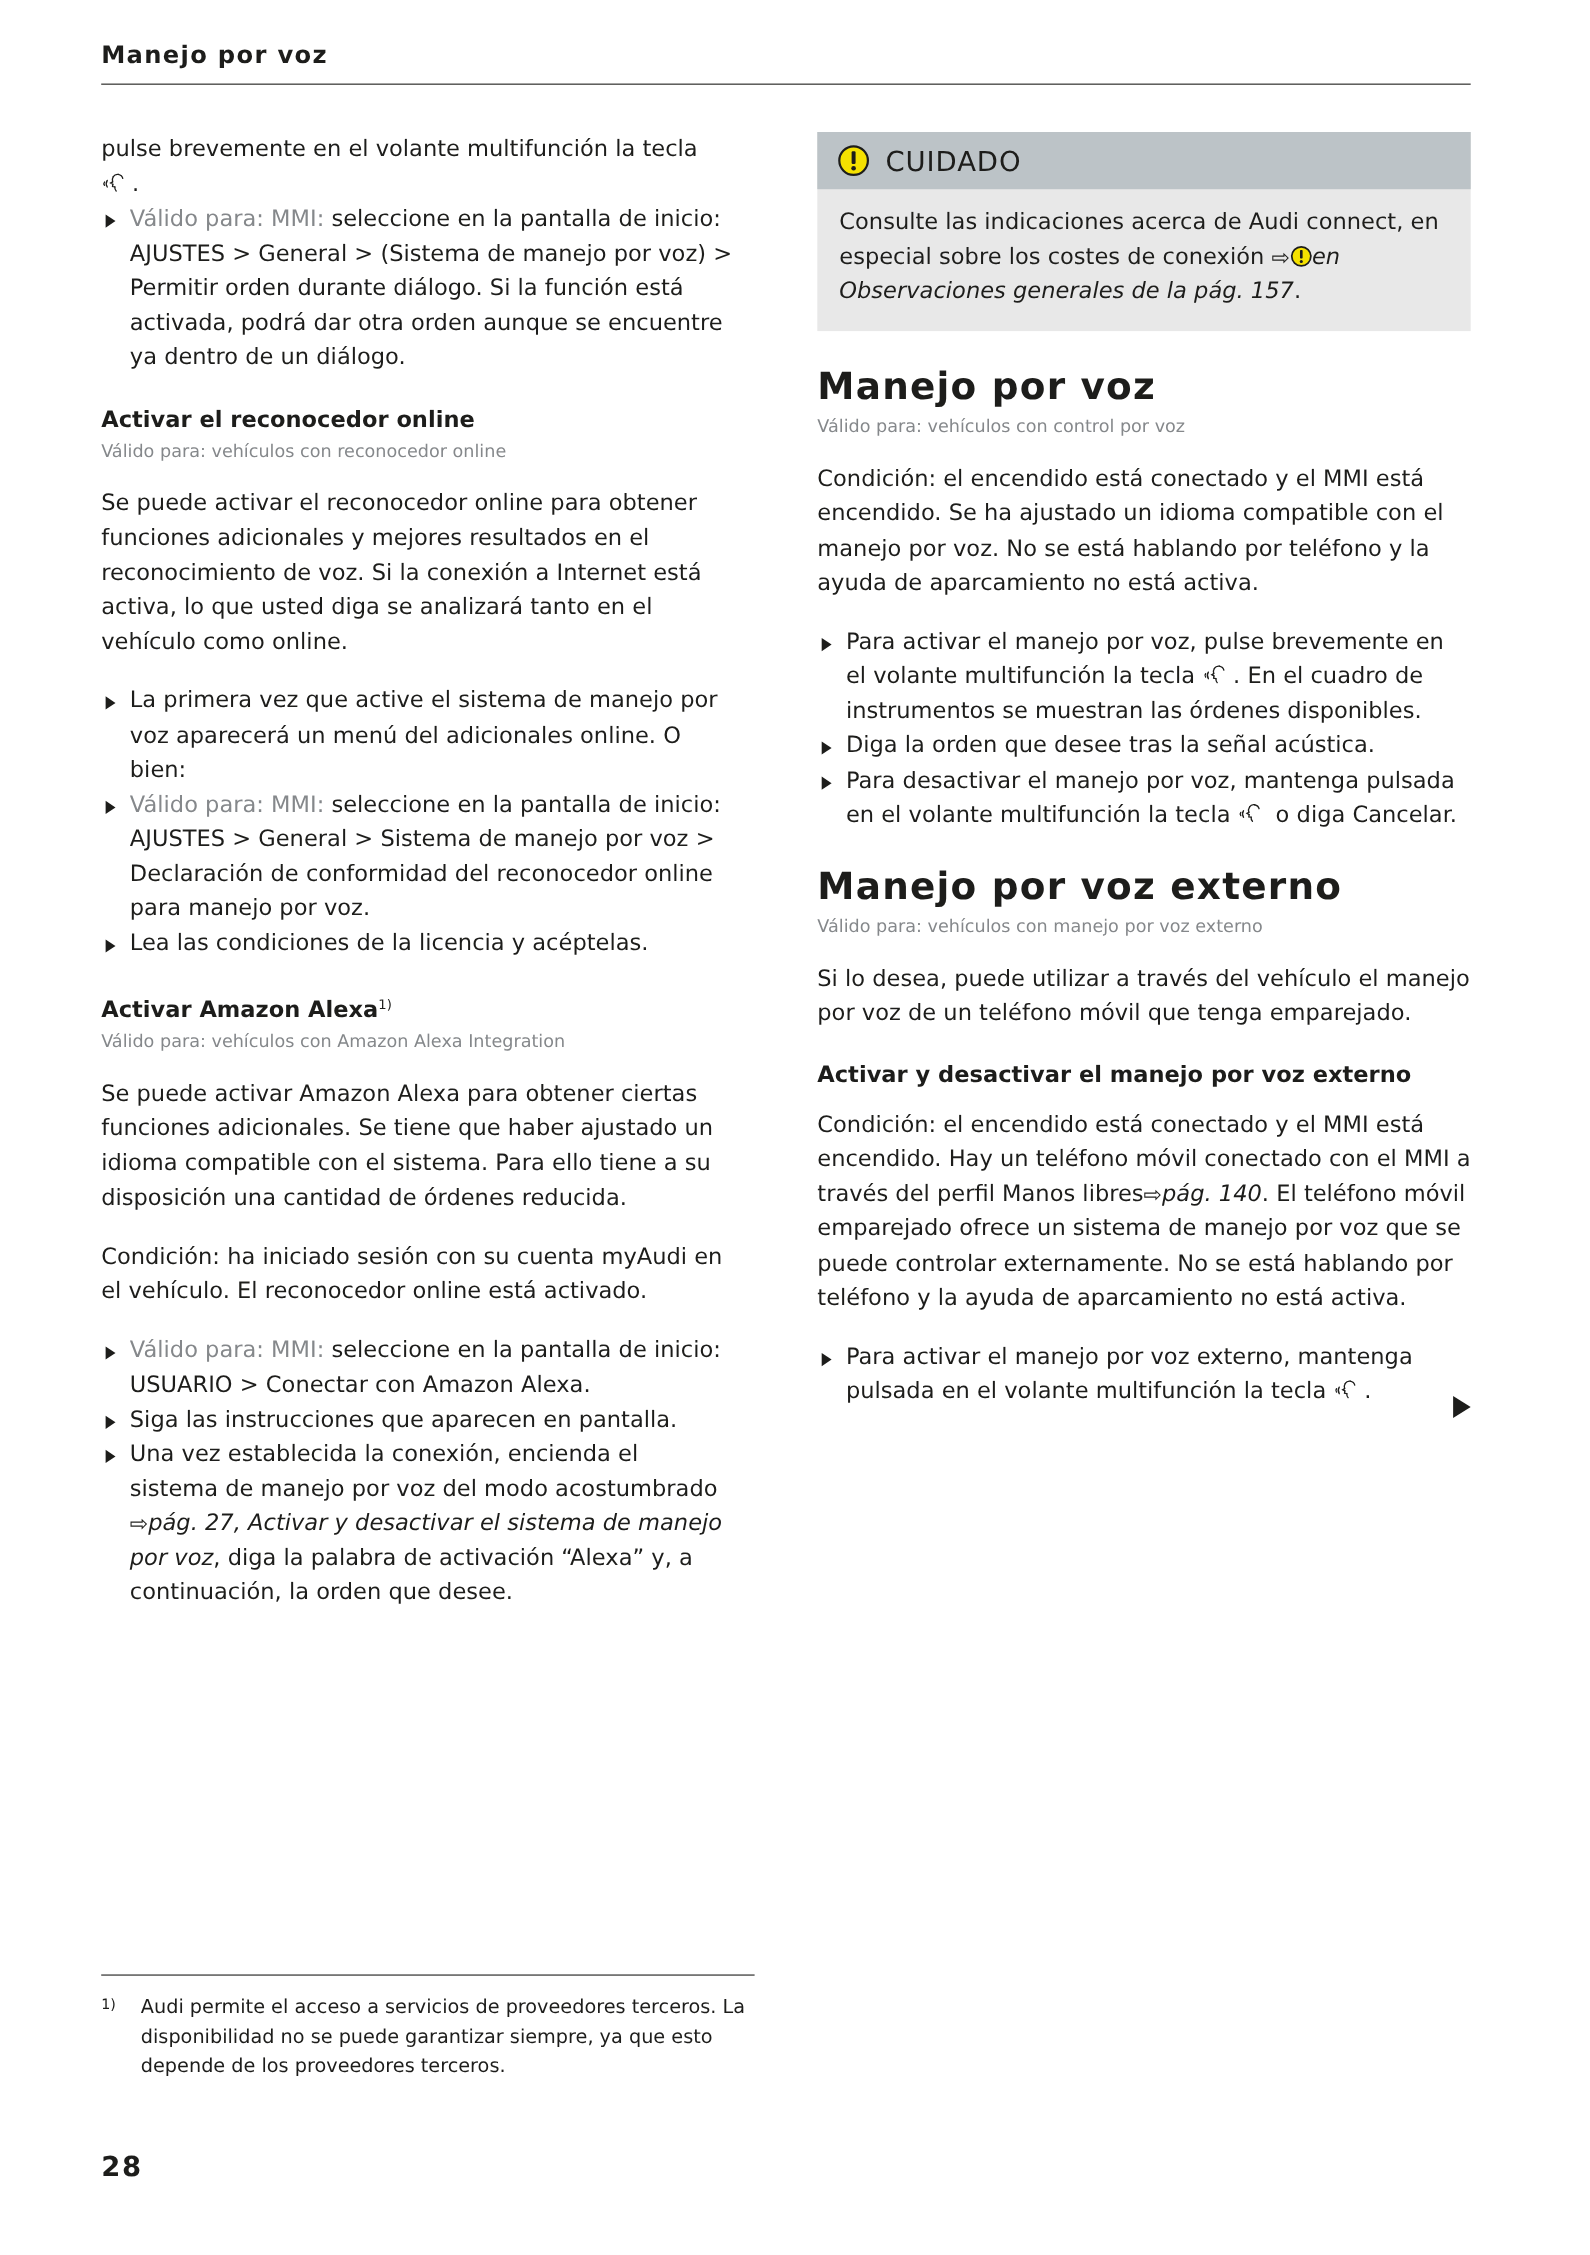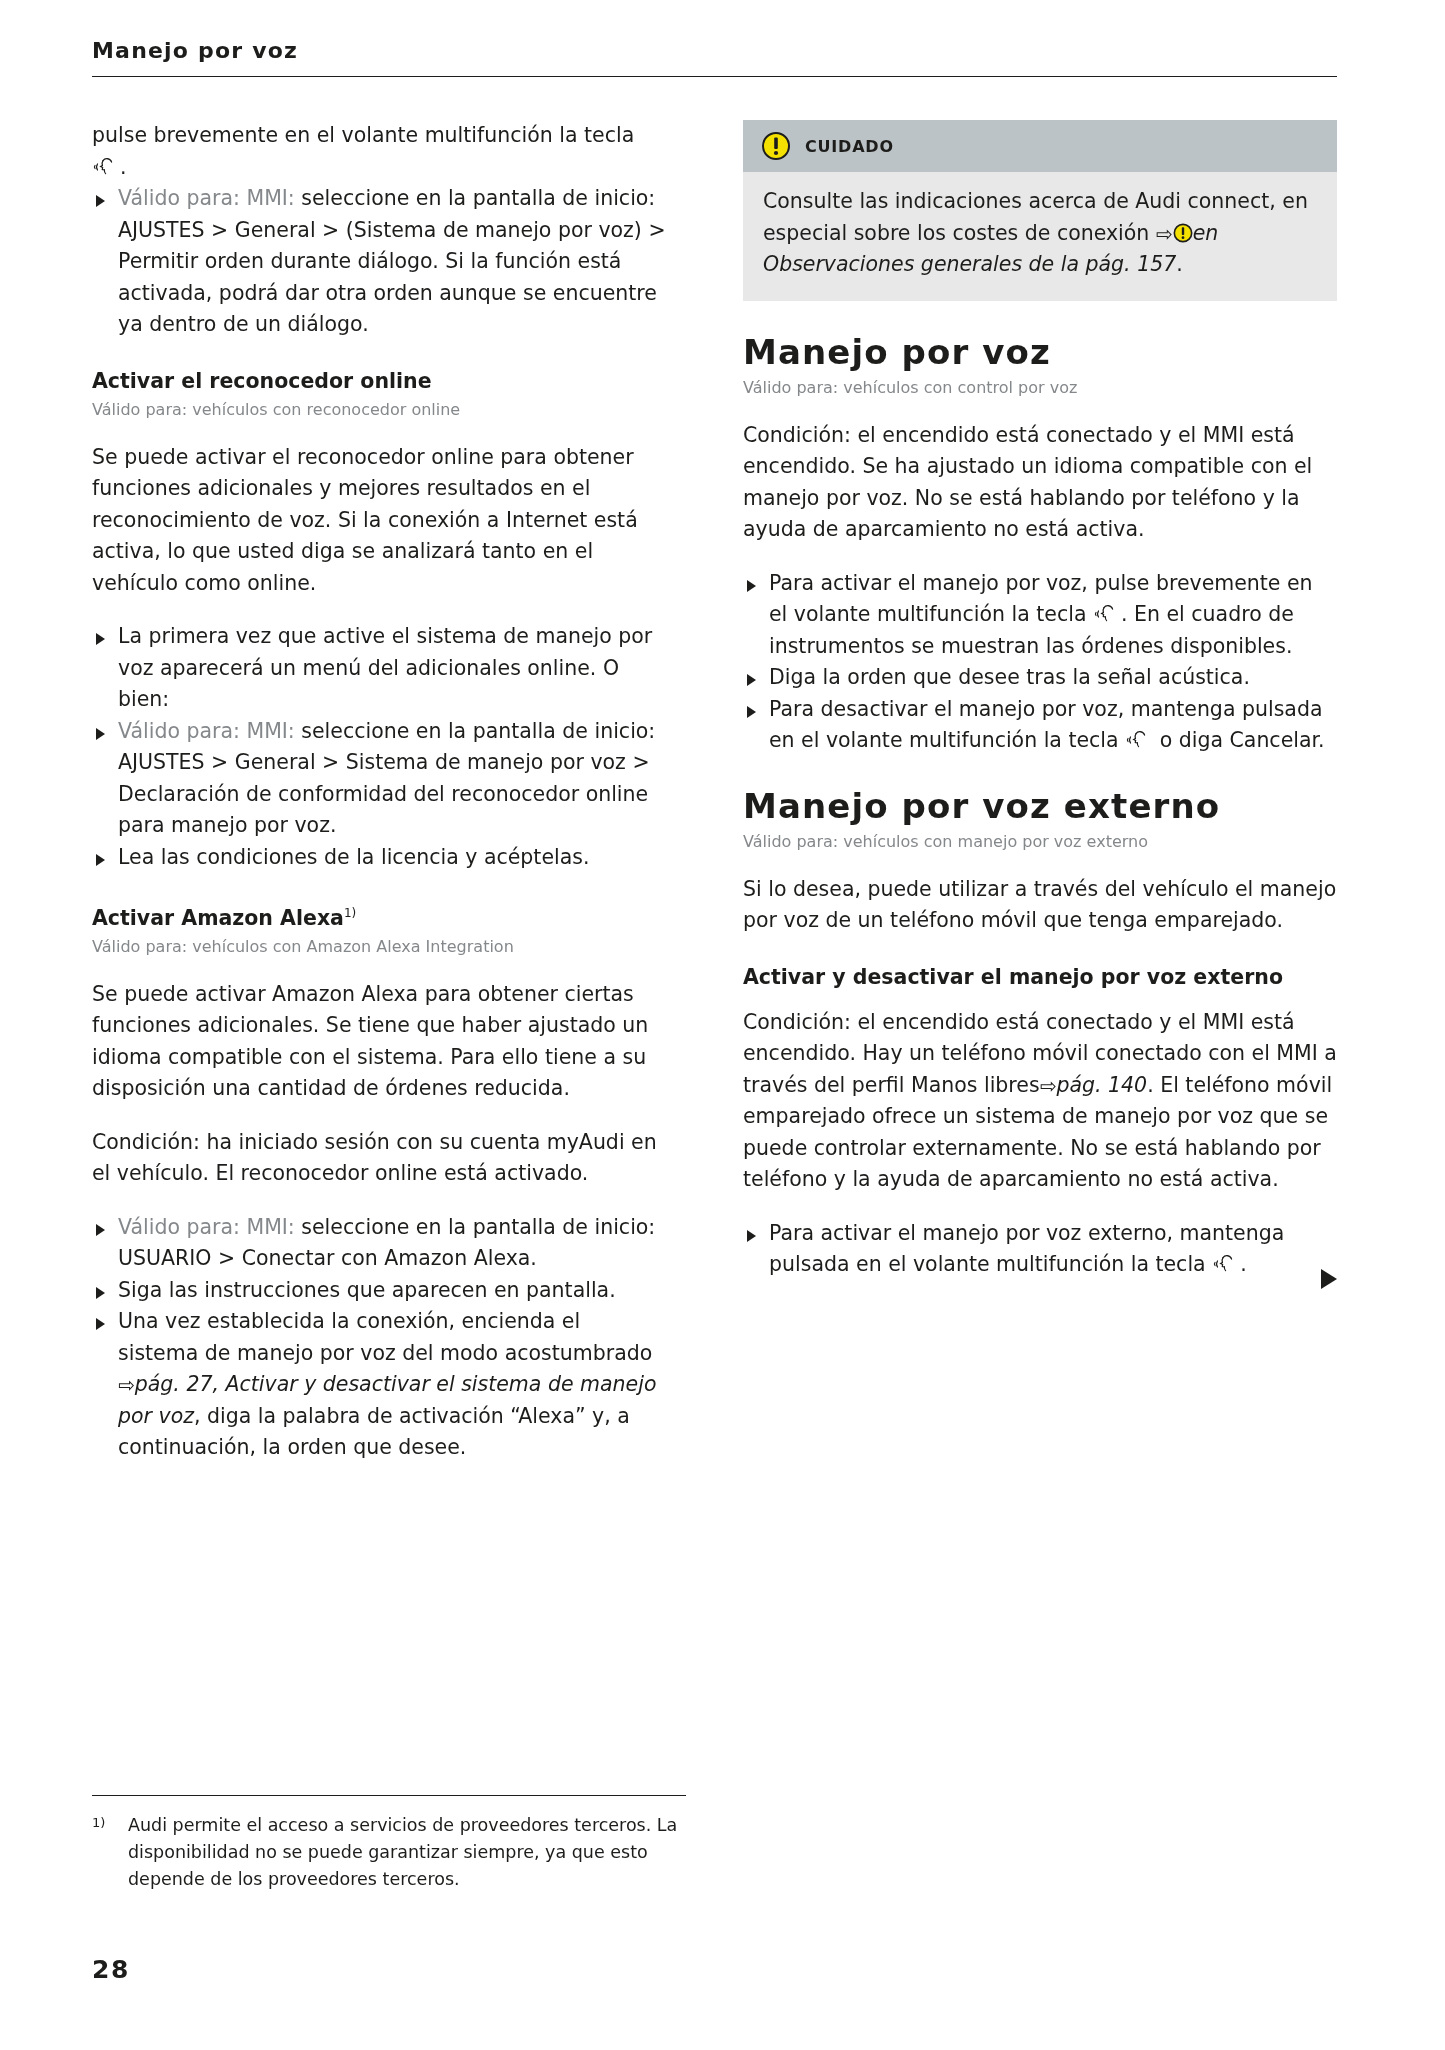--- a/index.html
+++ b/index.html
@@ -137,22 +137,22 @@
     background: #e8e8e8;
   }
   .caution-head {
     background: #bcc3c7;
     display: flex;
     align-items: center;
     gap: 14px;
     padding: 11px 18px 11px 18px;
   }
   .caution-title {
-    font-size: 16px;
-    font-weight: 700;
+    font-size: 25px;
+    font-weight: 400;
     letter-spacing: 0.8px;
     color: #1d1d1b;
   }
   .caution-body {
     padding: 14px 2px 20px 20px;
     font-size: 20.5px;
     line-height: 31.5px;
   }
   .caution-body p { margin: 0; }
 

